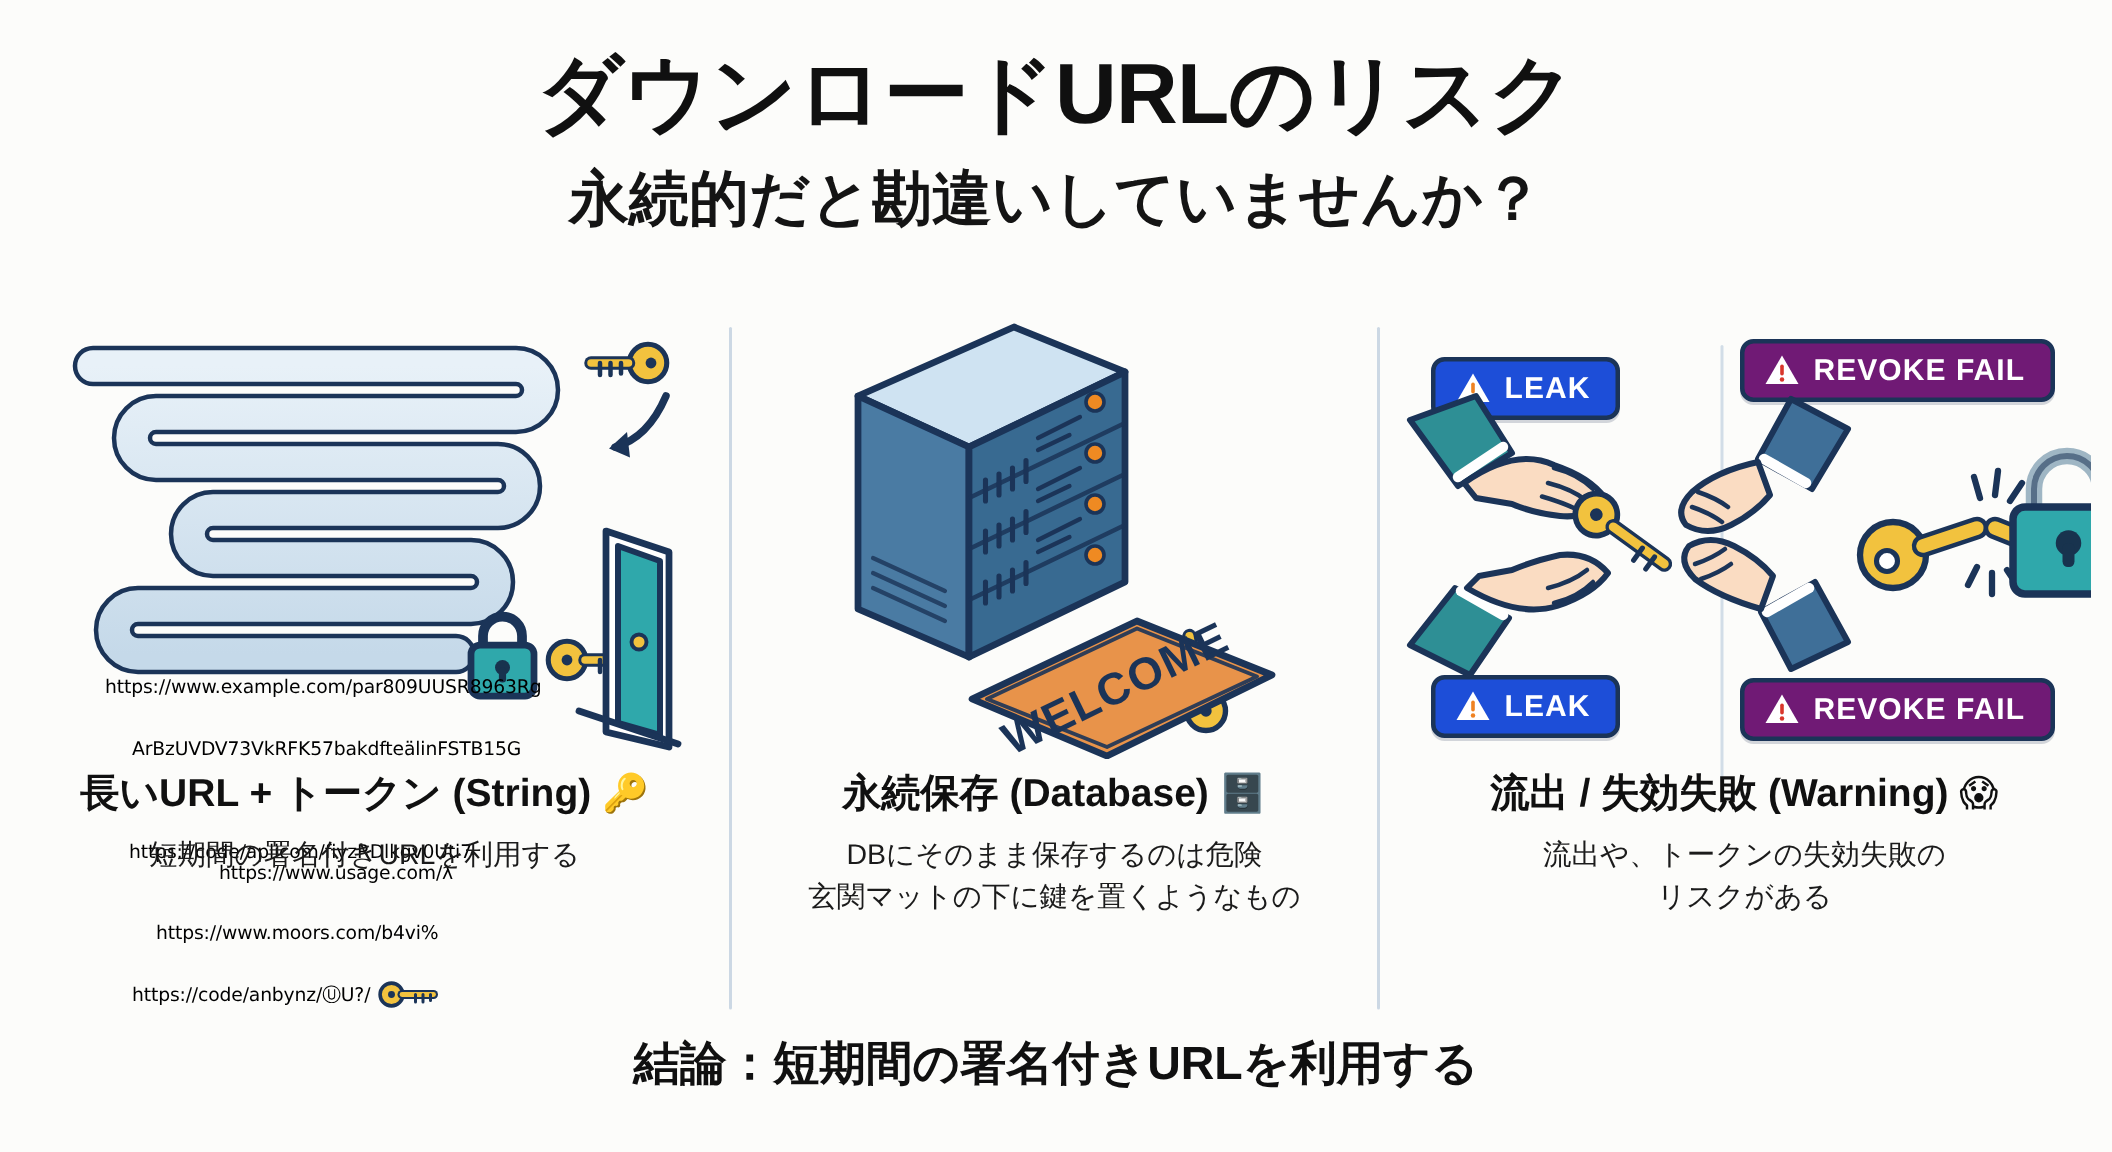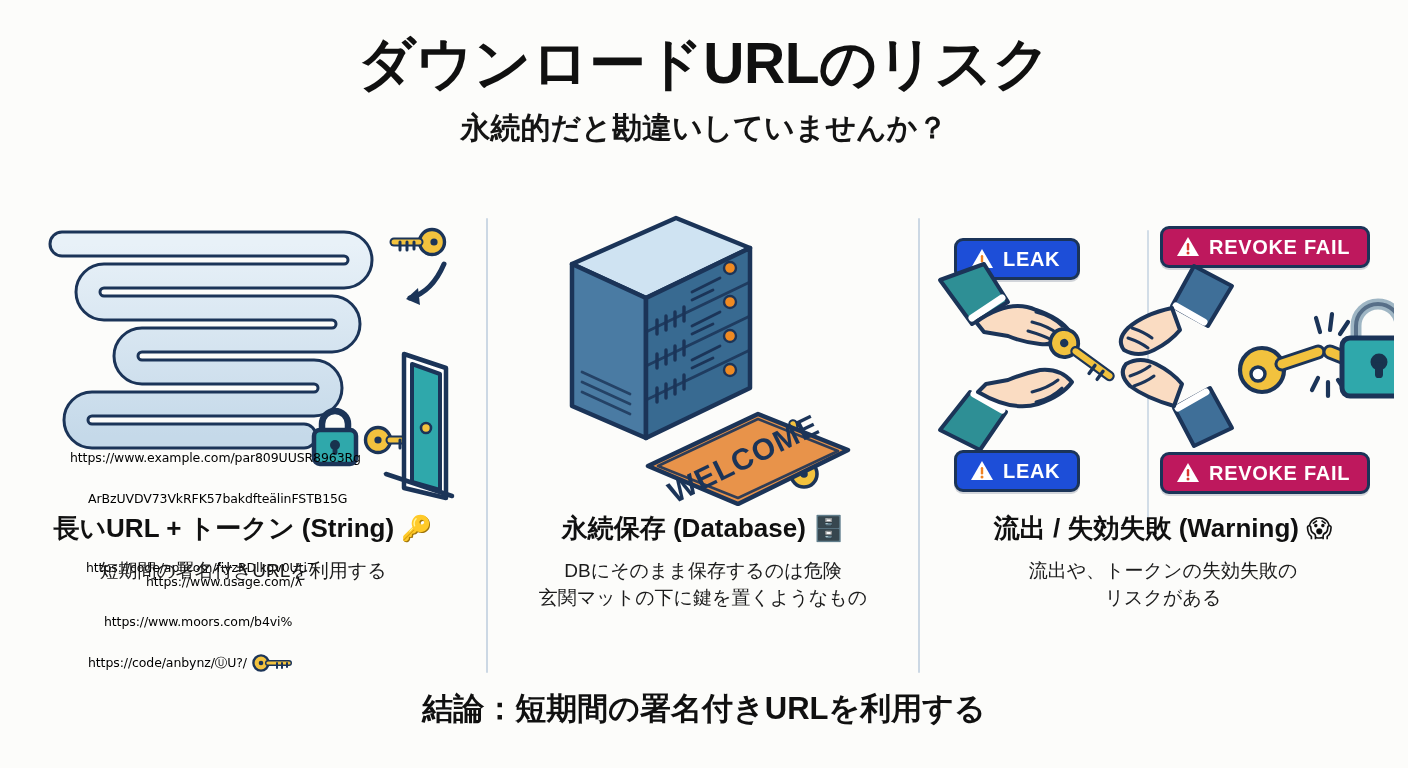--- a/index.html
+++ b/index.html
@@ -14,21 +14,21 @@
   }
   .page{position:absolute;inset:0;}
 
   
   .header{position:absolute;left:0;right:0;top:34px;text-align:center;}
   .title{
     font-size:57px;font-weight:700;letter-spacing:-0.5px;
     line-height:1.05;color:#101010;margin:0;
   }
   .subtitle{
-    font-size:30px;font-weight:700;color:#141414;
+    font-size:40px;font-weight:700;color:#141414;
     margin:17px 0 0 0;line-height:1.1;
   }
 
   
   .columns{position:absolute;left:0;top:206px;width:1408px;height:470px;}
   .col{position:absolute;top:0;height:470px;}
   .col-1{left:14px;width:458px;}
   .col-2{left:500px;width:406px;}
   .col-3{left:932px;width:462px;}
 
@@ -77,21 +77,21 @@
     position:absolute;display:flex;align-items:center;gap:9px;
     border:3px solid #1b3458;border-radius:9px;
     padding:7px 17px 7px 13px;
     box-shadow:0 2px 0 rgba(20,40,70,.18);
   }
   .badge .lbl{
     color:#ffffff;font-size:20px;font-weight:700;letter-spacing:0.7px;
     line-height:1;white-space:nowrap;
   }
   .badge-leak{background:#1d4ed8;}
-  .badge-revoke{background:#be185d;}
+  .badge-revoke{background:#701a75;}
 
   .warn-tri{display:block;}
 </style>
 </head>
 <body>
 
 <div class="page">
 
   <div class="header">
     <h1 class="title">ダウンロードURLのリスク</h1>

